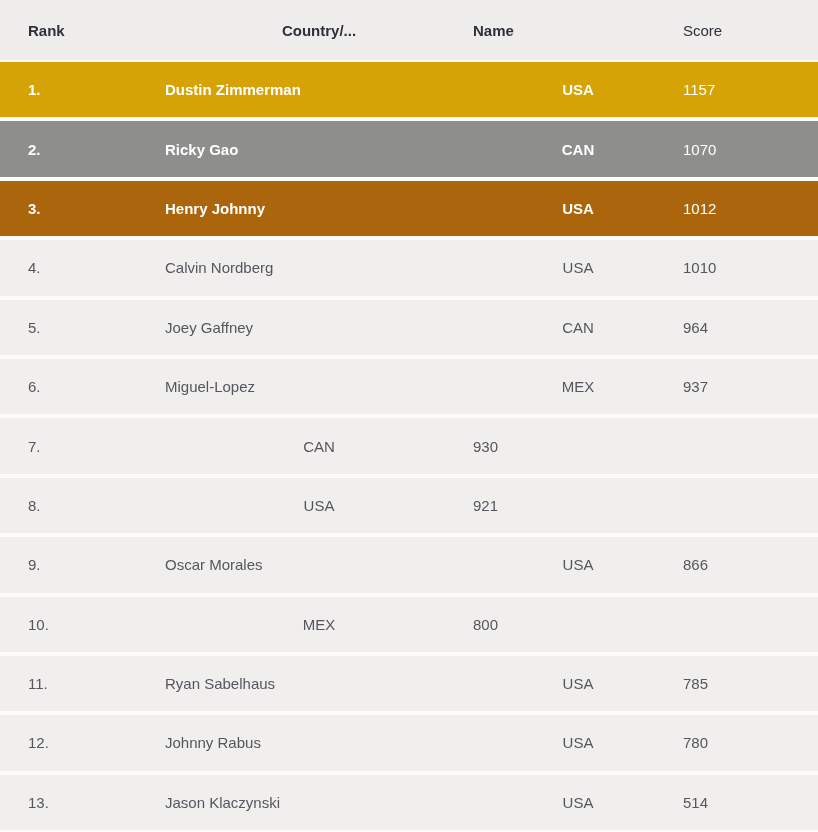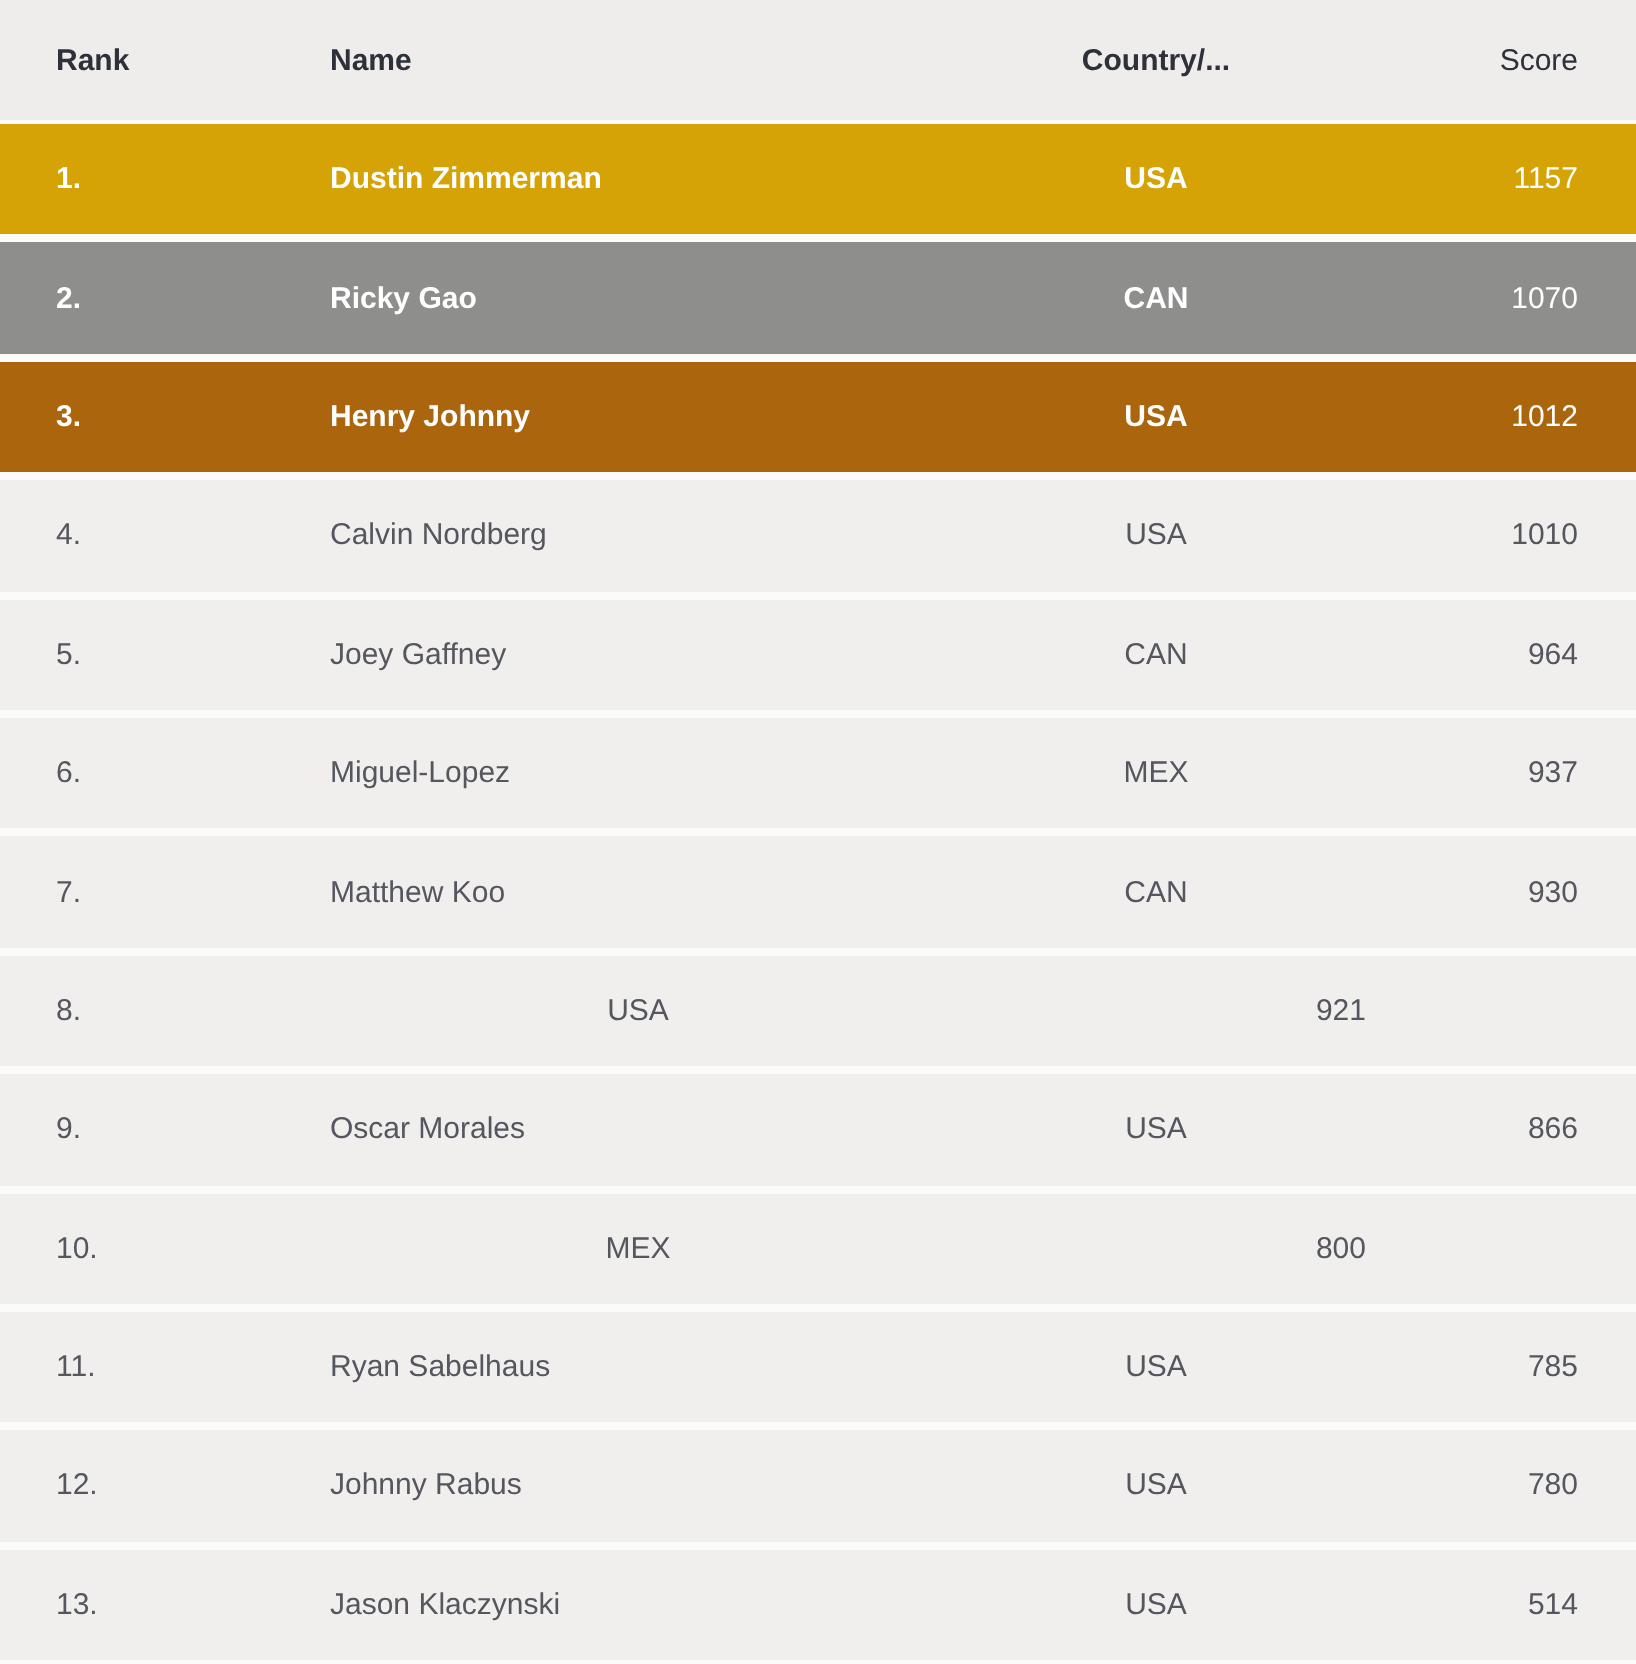--- a/index.html
+++ b/index.html
@@ -54,30 +54,30 @@
     color: var(--podium-text, #ffffff);
   }
   .row.gold .rank, .row.silver .rank, .row.bronze .rank,
   .row.gold .name, .row.silver .name, .row.bronze .name,
   .row.gold .country, .row.silver .country, .row.bronze .country {
     font-weight: bold;
   }
   .cell.rank    { text-align: left; }
   .cell.name    { text-align: left; }
   .cell.country { text-align: center; }
-  .cell.score   { text-align: right; font-weight: normal; }
+  .cell.score   { text-align: left; font-weight: normal; }
 </style>
 </head>
 <body>
 
 <div class="leaderboard">
   <div class="grid-row header-row">
     <div class="cell rank">Rank</div>
+    <div class="cell country">Country/...</div>
     <div class="cell name">Name</div>
-    <div class="cell country">Country/...</div>
     <div class="cell score">Score</div>
   </div>
   <div class="rows">
   <div class="grid-row row gold">
     <div class="cell rank">1.</div>
     <div class="cell name">Dustin Zimmerman</div>
     <div class="cell country">USA</div>
     <div class="cell score">1157</div>
   </div>
 
@@ -111,21 +111,20 @@
 
   <div class="grid-row row">
     <div class="cell rank">6.</div>
     <div class="cell name">Miguel-Lopez</div>
     <div class="cell country">MEX</div>
     <div class="cell score">937</div>
   </div>
 
   <div class="grid-row row">
     <div class="cell rank">7.</div>
-    <div class="cell name">Matthew Koo</div>
     <div class="cell country">CAN</div>
     <div class="cell score">930</div>
   </div>
 
   <div class="grid-row row">
     <div class="cell rank">8.</div>
     <div class="cell country">USA</div>
     <div class="cell score">921</div>
   </div>
 

